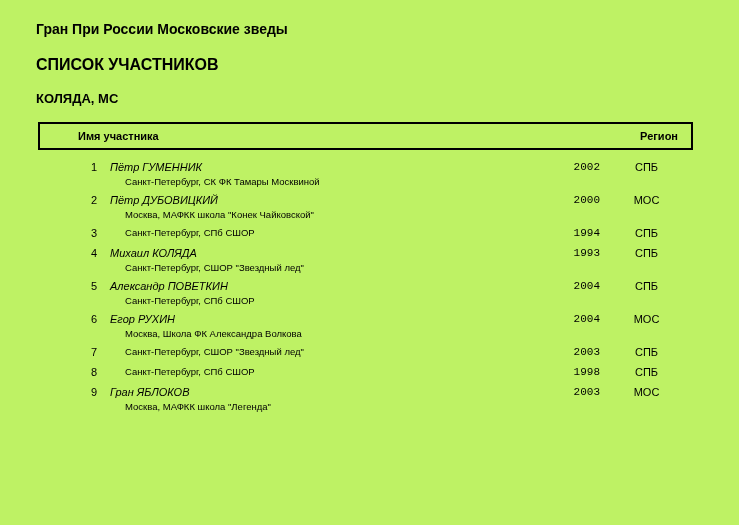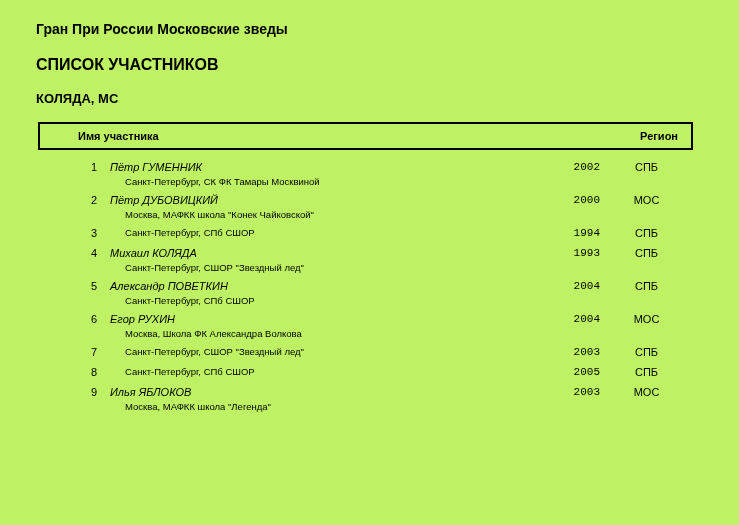--- a/index.html
+++ b/index.html
@@ -185,28 +185,28 @@
     </div>
     <div class="year">2003</div>
     <div class="region">СПБ</div>
   </div>
 
   <div class="row">
     <div class="num">8</div>
     <div class="name-block">
       <div class="club">Санкт-Петербург, СПб СШОР</div>
     </div>
-    <div class="year">2005</div>
+    <div class="year">1998</div>
     <div class="region">СПБ</div>
   </div>
 
   <div class="row">
     <div class="num">9</div>
     <div class="name-block">
-      <div class="name">Илья ЯБЛОКОВ</div>
+      <div class="name">Гран ЯБЛОКОВ</div>
       <div class="club">Москва, МАФКК школа "Легенда"</div>
     </div>
     <div class="year">2003</div>
     <div class="region">МОС</div>
   </div>
 </div>
 
 </div>
 
 </body></html>

